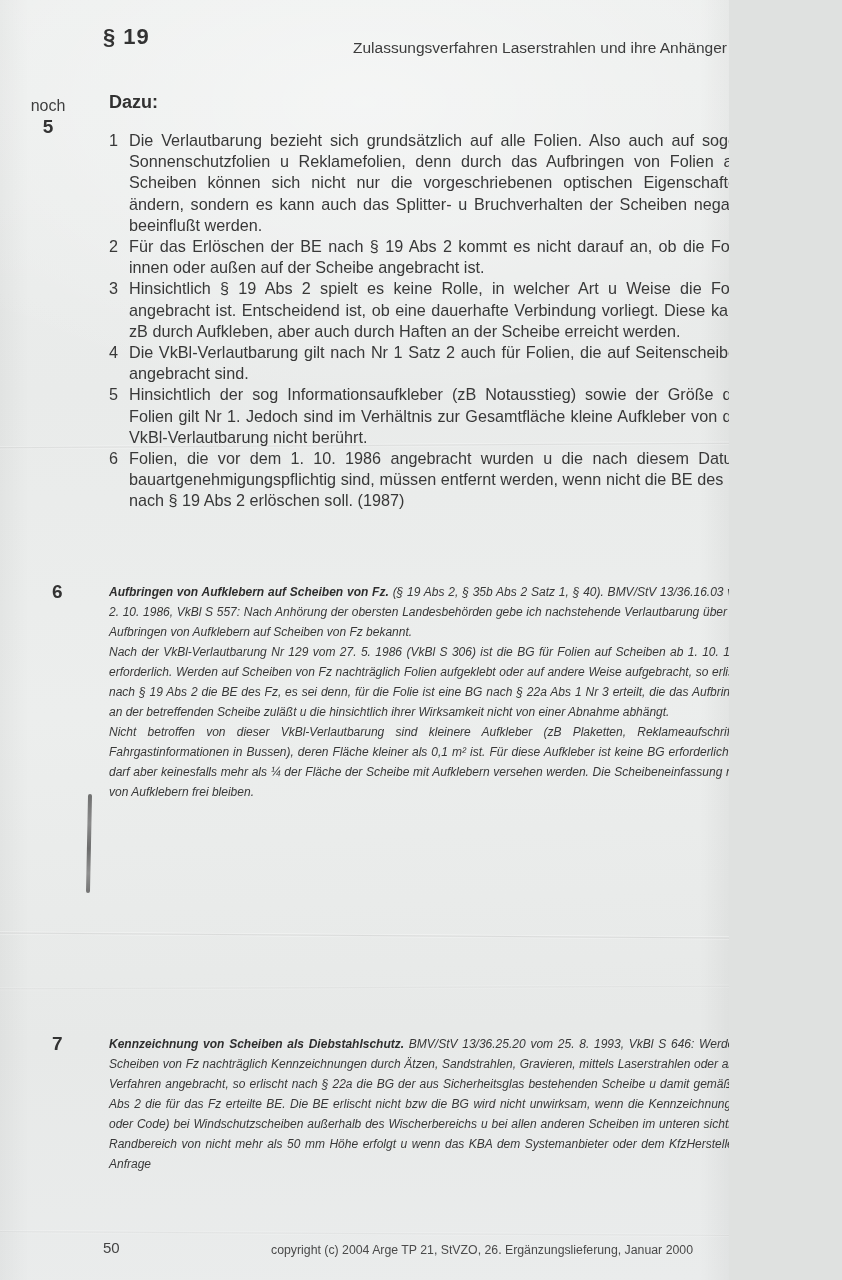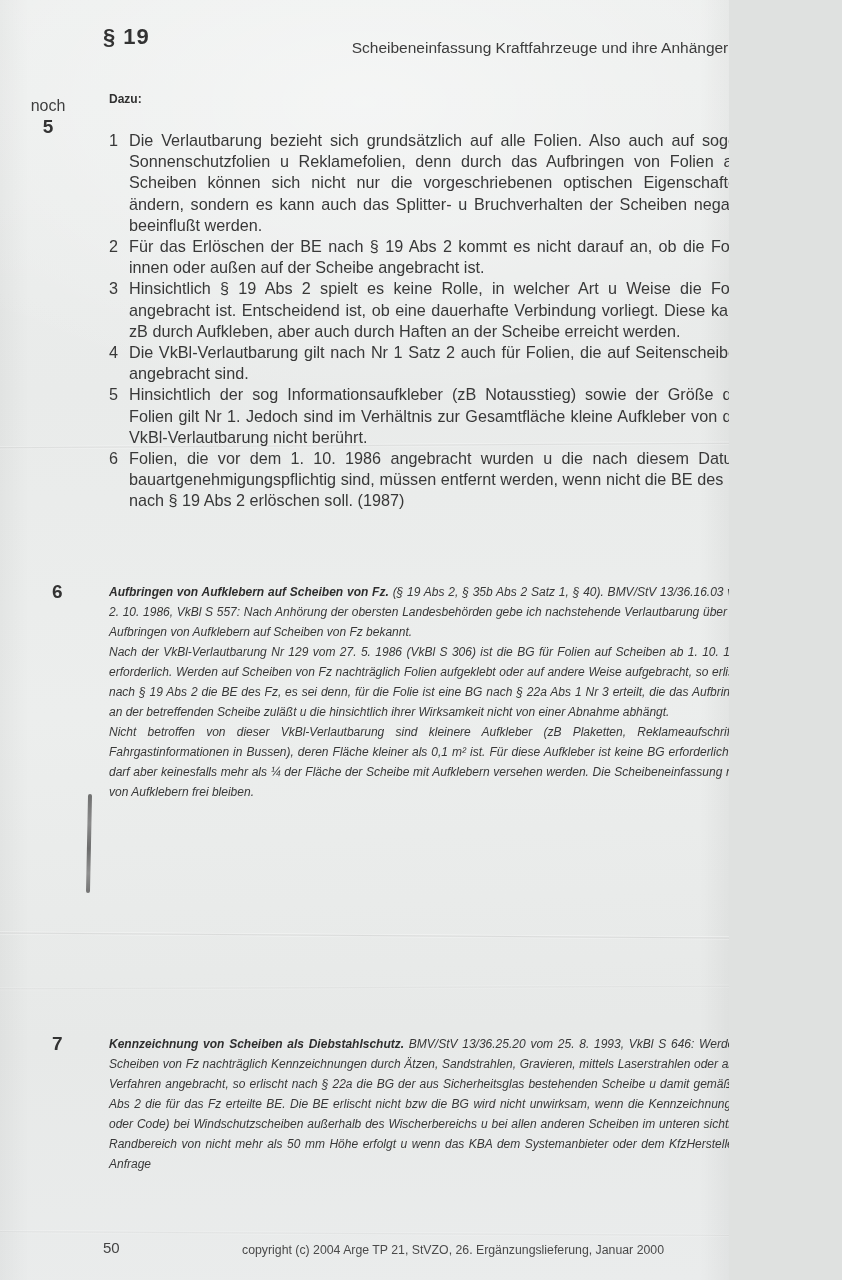--- a/index.html
+++ b/index.html
@@ -29,21 +29,21 @@
   .crease.c3{top:986px;transform:rotate(-0.2deg);opacity:.3;}
   .crease.c4{top:1232px;transform:rotate(0.3deg);opacity:.35;}
 
   .hdr-section{position:absolute;left:103px;top:24px;font-size:22px;font-weight:bold;color:#333;letter-spacing:1px;}
   .hdr-title{position:absolute;left:300px;top:39px;width:480px;text-align:center;font-size:15.5px;color:#3c3c3c;}
 
   .margin-note{position:absolute;left:24px;top:97px;width:48px;text-align:center;color:#3e3e3e;}
   .margin-note .l1{font-size:16px;}
   .margin-note .l2{font-size:19px;font-weight:bold;margin-top:1px;color:#333;}
 
-  .dazu{position:absolute;left:109px;top:92px;font-size:12px;font-weight:bold;color:#313131;}
+  .dazu{position:absolute;left:109px;top:92px;font-size:18px;font-weight:bold;color:#313131;}
 
   .notes{position:absolute;left:109px;top:130px;width:637px;font-size:16.2px;line-height:21.2px;}
   .note{display:flex;}
   .note .num{width:20px;flex:0 0 20px;}
   .note .txt{flex:1;text-align:justify;}
 
   .secnum{position:absolute;left:52px;font-size:19px;font-weight:bold;color:#333;}
   .secnum.s6{top:581px;}
   .secnum.s7{top:1033px;}
 
@@ -51,34 +51,34 @@
   .secbody.s6{top:582px;}
   .secbody.s7{top:1034px;width:650px;}
   .secbody p{margin:0;}
   .sectitle{font-weight:bold;color:#2e2e2e;}
 
   .mark-line{position:absolute;left:87px;top:794px;width:4px;height:99px;
     background:linear-gradient(180deg,#5a5a5a,#7a7a7a 30%,#565656 55%,#808080 80%,#5f5f5f);
     border-radius:2px;transform:rotate(1.2deg);filter:blur(.4px);opacity:.85;}
 
   .footer-page{position:absolute;left:103px;top:1239px;font-size:15px;color:#444;}
-  .footer-copy{position:absolute;right:36px;top:1243px;width:480px;text-align:center;font-size:12.3px;color:#4a4a4a;}
+  .footer-copy{position:absolute;right:36px;top:1243px;width:480px;text-align:right;font-size:12.3px;color:#4a4a4a;}
 </style>
 </head>
 <body>
 
 <div class="paper">
   <div class="shade"></div>
   <div class="crease c1"></div>
   <div class="crease c2"></div>
   <div class="crease c3"></div>
   <div class="crease c4"></div>
 
   <div class="hdr-section">§ 19</div>
-  <div class="hdr-title">Scheibeneinfassung Kraftfahrzeuge und ihre Anhänger</div>
+  <div class="hdr-title">Zulassungsverfahren Laserstrahlen und ihre Anhänger</div>
 
   <div class="margin-note">
     <div class="l1">noch</div>
     <div class="l2">5</div>
   </div>
 
   <div class="dazu">Dazu:</div>
 
   <div class="notes">
     <div class="note">

